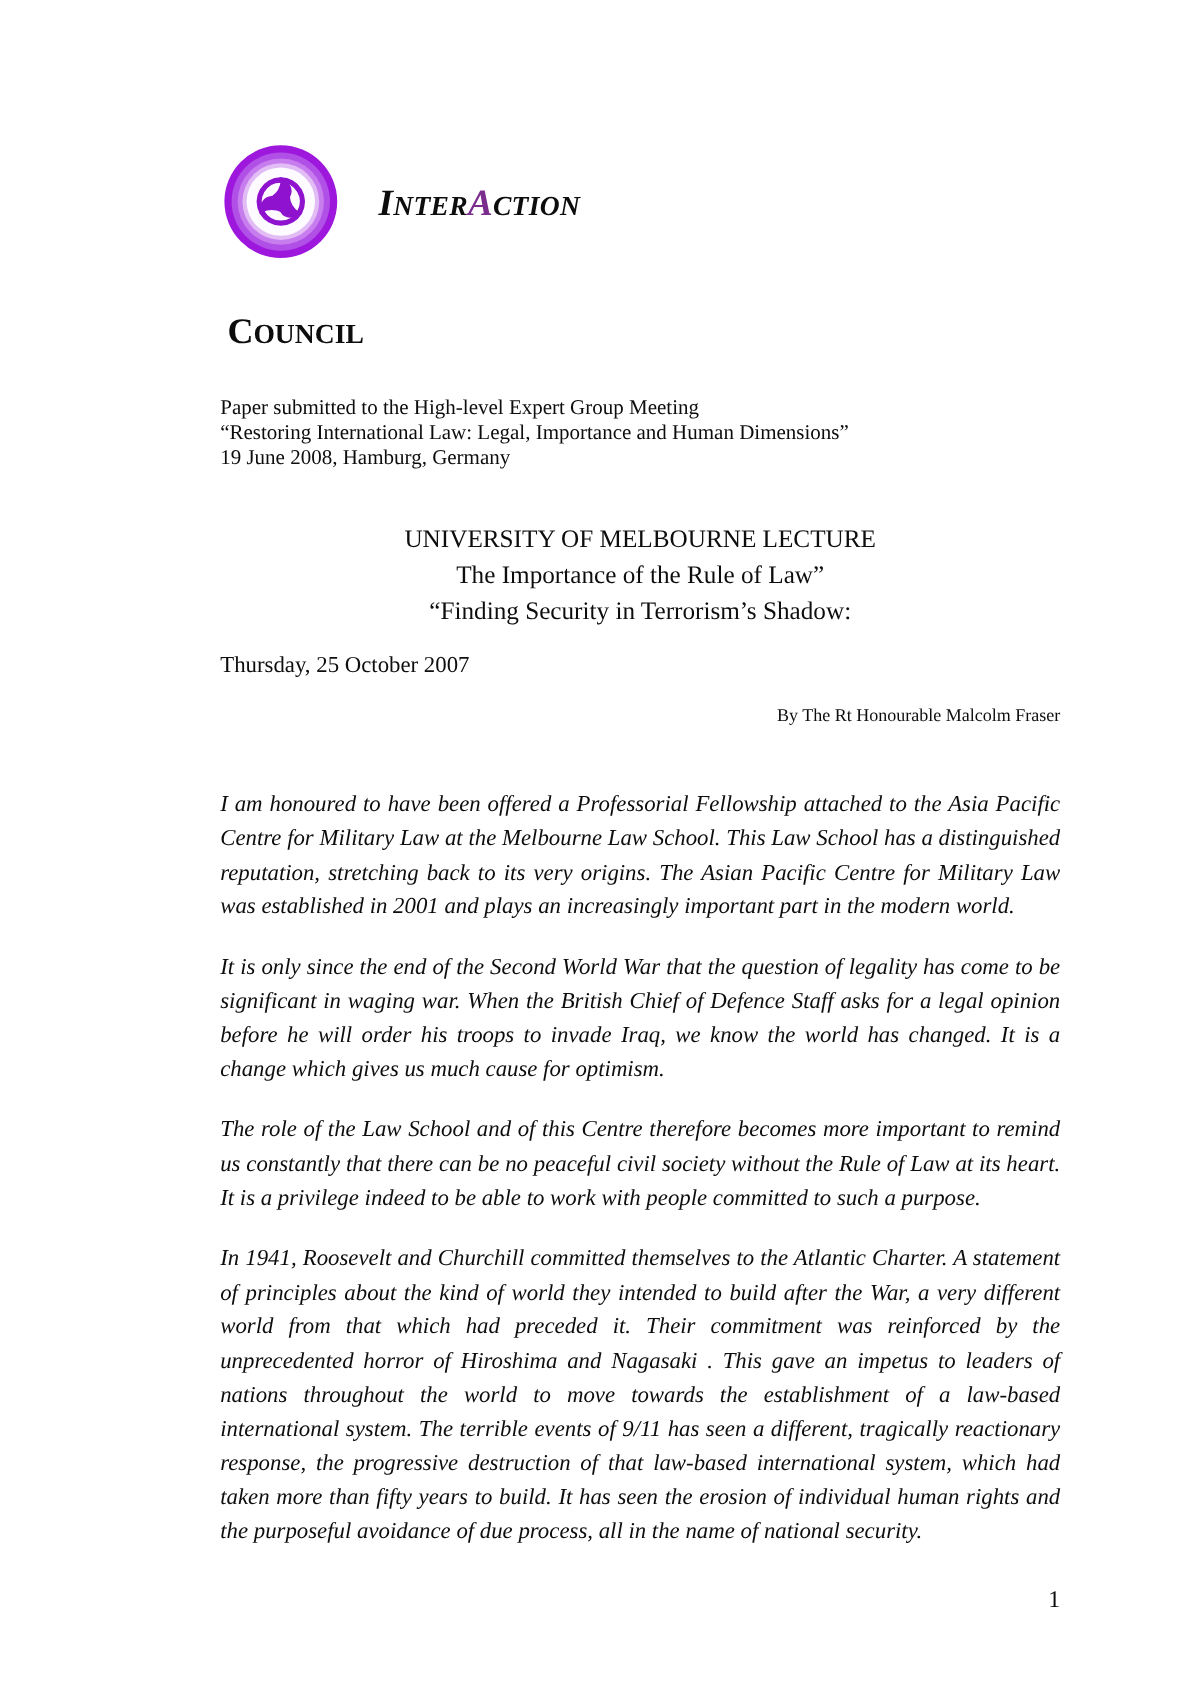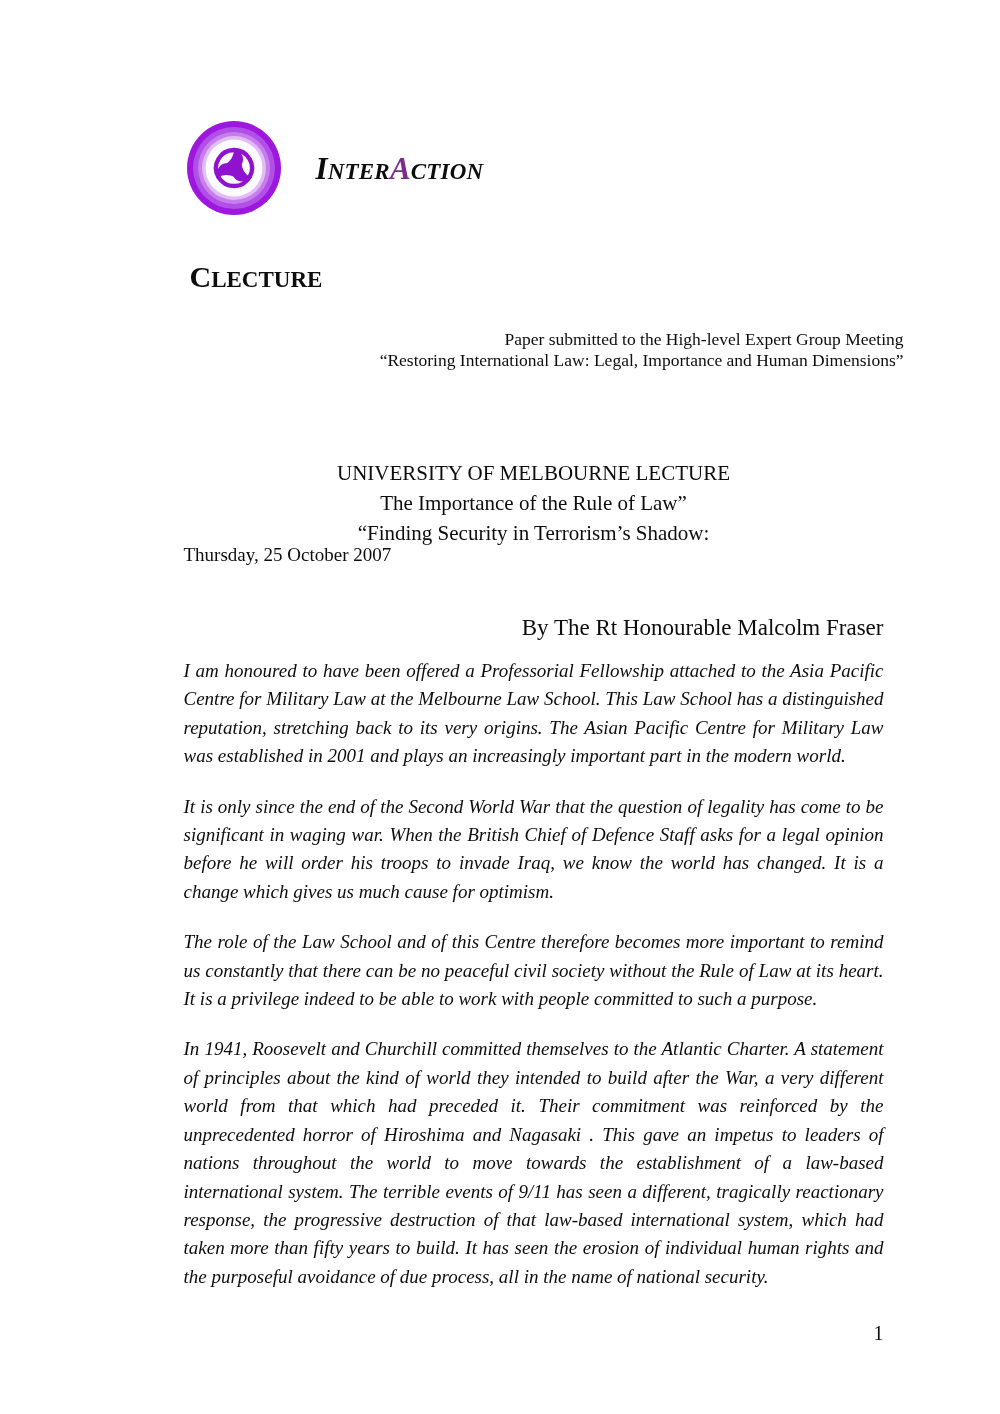--- a/index.html
+++ b/index.html
@@ -69,50 +69,49 @@
   .cl-small { font-size: 23px; }
 
   
   .submission {
     position: absolute;
     left: 150px;
     top: 329px;
     width: 720px;
     font-size: 17.5px;
     line-height: 21px;
-    text-align: right;
+    text-align: left;
   }
   .submission div { white-space: nowrap; }
 
   
   .titleblock {
     position: absolute;
     left: 150px;
-    top: 458px;
+    top: 434px;
     width: 700px;
     text-align: center;
     font-size: 21px;
     line-height: 30px;
   }
   .doc-date {
     position: absolute;
     left: 150px;
     top: 544px;
     width: 700px;
     text-align: left;
     font-size: 19px;
   }
   .byline {
     position: absolute;
     left: 150px;
     top: 589px;
     width: 700px;
     text-align: right;
-    font-size: 23px;
-    margin-top: 26px;
+    font-size: 15px;
   }
 
   
   .body-copy {
     position: absolute;
     left: 150px;
     top: 657px;
     width: 700px;
     font-size: 19px;
     line-height: 28.4px;
@@ -167,26 +166,27 @@
               <path d="M 0,-18 A 9.2,9.2 0 1 1 -8.0,-4.0 A 18,18 0 0 0 0,-18 Z" fill="#8f12cf" stroke="none"></path>
               <path d="M 0,-18 A 18,18 0 0 1 15.6,9.0" stroke="#8f12cf" stroke-width="4.4" fill="none"></path>
             </g>
           </g>
         </g>
       </svg>
 
       <div class="wordmark"><span class="wm-cap">I</span><span class="wm-small">NTER</span><span class="wm-cap wm-a">A</span><span class="wm-small">CTION</span></div>
     </div>
 
-    <div class="council"><span class="cl-cap">C</span><span class="cl-small">LECTURE</span></div>
+    <div class="council"><span class="cl-cap">C</span><span class="cl-small">OUNCIL</span></div>
   </div>
 
   <div class="submission">
     <div>Paper submitted to the High-level Expert Group Meeting</div>
     <div>“Restoring International Law: Legal, Importance and Human Dimensions”</div>
+    <div>19 June 2008, Hamburg, Germany</div>
   </div>
 
   <div class="titleblock">
     <div>UNIVERSITY OF MELBOURNE LECTURE</div>
     <div>The Importance of the Rule of Law”</div>
     <div>“Finding Security in Terrorism’s Shadow:</div>
   </div>
 
   <div class="doc-date">Thursday, 25 October 2007</div>
 

